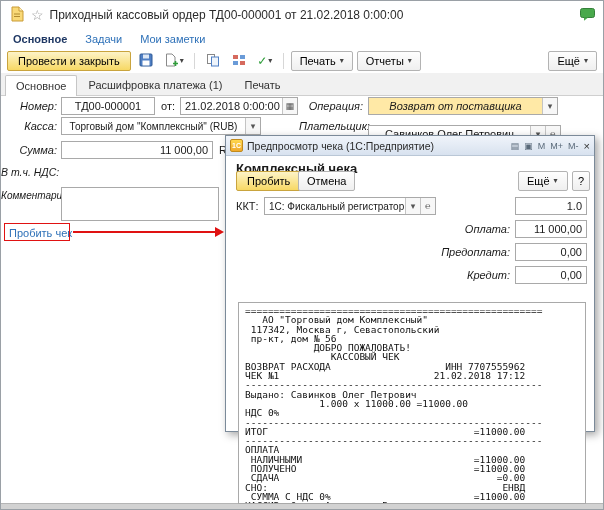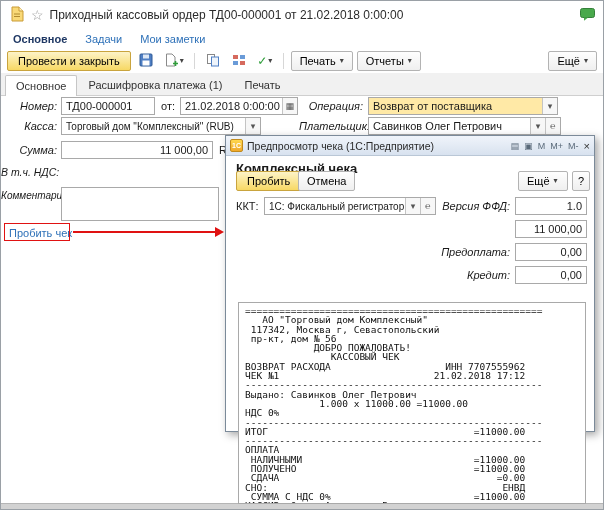--- a/index.html
+++ b/index.html
@@ -46,27 +46,27 @@
   .tab { padding:4px 10px 4px; color:#333; cursor:pointer; border:1px solid transparent;
          border-bottom:none; }
   .tab.active { background:#fff; border-color:#c6c6c6; border-radius:2px 2px 0 0;
                 position:relative; top:1px; }
 
   
   .lbl { position:absolute; height:18px; line-height:18px; white-space:nowrap; }
   .r { text-align:right;font-style:italic; }
   .fld { position:absolute; height:18px; border:1px solid #a9a9a9; background:#fff;
          display:flex; align-items:center; overflow:hidden; }
-  .fld .val { flex:1; padding:0 4px; white-space:nowrap; overflow:hidden; }
+  .fld .val { flex:1; padding:0 4px; white-space:nowrap; overflow:hidden;text-align:center; }
   .fld .val.num { text-align:right; }
   .seg { width:15px; align-self:stretch; border-left:1px solid #c4c4c4;
          display:flex; align-items:center; justify-content:center;
          font-size:9px; color:#555; cursor:pointer; background:#f7f7f7; }
   .yellowbg { background:#ffe9a6; }
-  .yellowbg .val { background:#ffe9a6; }
+  .yellowbg .val { background:#ffe9a6;font-style:italic; }
   .comment-box { height:34px; align-items:flex-start; }
   .link { position:absolute; color:#2e71b8; cursor:pointer; }
 
   
   .anno-rect { position:absolute; border:1px solid #e01212; }
   .anno-line { position:absolute; background:#e01212; }
   .anno-head { position:absolute; width:0; height:0; border-top:5px solid transparent;
                border-bottom:5px solid transparent; border-left:9px solid #e01212; }
 
   
@@ -195,21 +195,21 @@
     <span class="val">Возврат от поставщика</span>
     <span class="seg">▾</span>
   </div>
 
   <span class="lbl r" style="left:0;top:116px;width:56px">Касса:</span>
   <div class="fld" style="left:60px;top:116px;width:200px">
     <span class="val" style="font-size:10px">Торговый дом "Комплексный" (RUB)</span>
     <span class="seg">▾</span>
   </div>
   <span class="lbl r" style="left:298px;top:116px;width:64px">Плательщик:</span>
-  <div class="fld" style="left:367px;top:116px;width:193px">
+  <div class="fld" style="left:367px;top:124px;width:193px">
     <span class="val">Савинков Олег Петрович</span>
     <span class="seg">▾</span>
     <span class="seg">℮</span>
   </div>
 
   <span class="lbl r" style="left:0;top:140px;width:56px">Сумма:</span>
   <div class="fld" style="left:60px;top:140px;width:152px">
     <span class="val num">11 000,00</span>
   </div>
   <span class="lbl" style="left:218px;top:140px">RUB</span>
@@ -253,25 +253,25 @@
     </button>
     <button class="btn dbtn" style="left:346px;top:35px;width:18px;justify-content:center;padding:2px 0">?</button>
 
     <span class="dlbl" style="left:10px;top:61px">ККТ:</span>
     <div class="fld" style="left:38px;top:61px;width:172px">
       <span class="val" style="font-size:10px">1С: Фискальный регистратор</span>
       <span class="seg">▾</span>
       <span class="seg">℮</span>
     </div>
 
-    <span class="dlbl r" style="left:200px;top:61px;width:84px;text-align:right">Версия ФФД:</span>
     <div class="fld" style="left:289px;top:61px;width:72px">
       <span class="val num">1.0</span>
     </div>
 
+    <span class="dlbl r" style="left:200px;top:84px;width:84px;text-align:right">Оплата:</span>
     <div class="fld" style="left:289px;top:84px;width:72px">
       <span class="val num">11 000,00</span>
     </div>
 
     <span class="dlbl r" style="left:200px;top:107px;width:84px;text-align:right">Предоплата:</span>
     <div class="fld" style="left:289px;top:107px;width:72px">
       <span class="val num">0,00</span>
     </div>
 
     <span class="dlbl r" style="left:200px;top:130px;width:84px;text-align:right">Кредит:</span>

